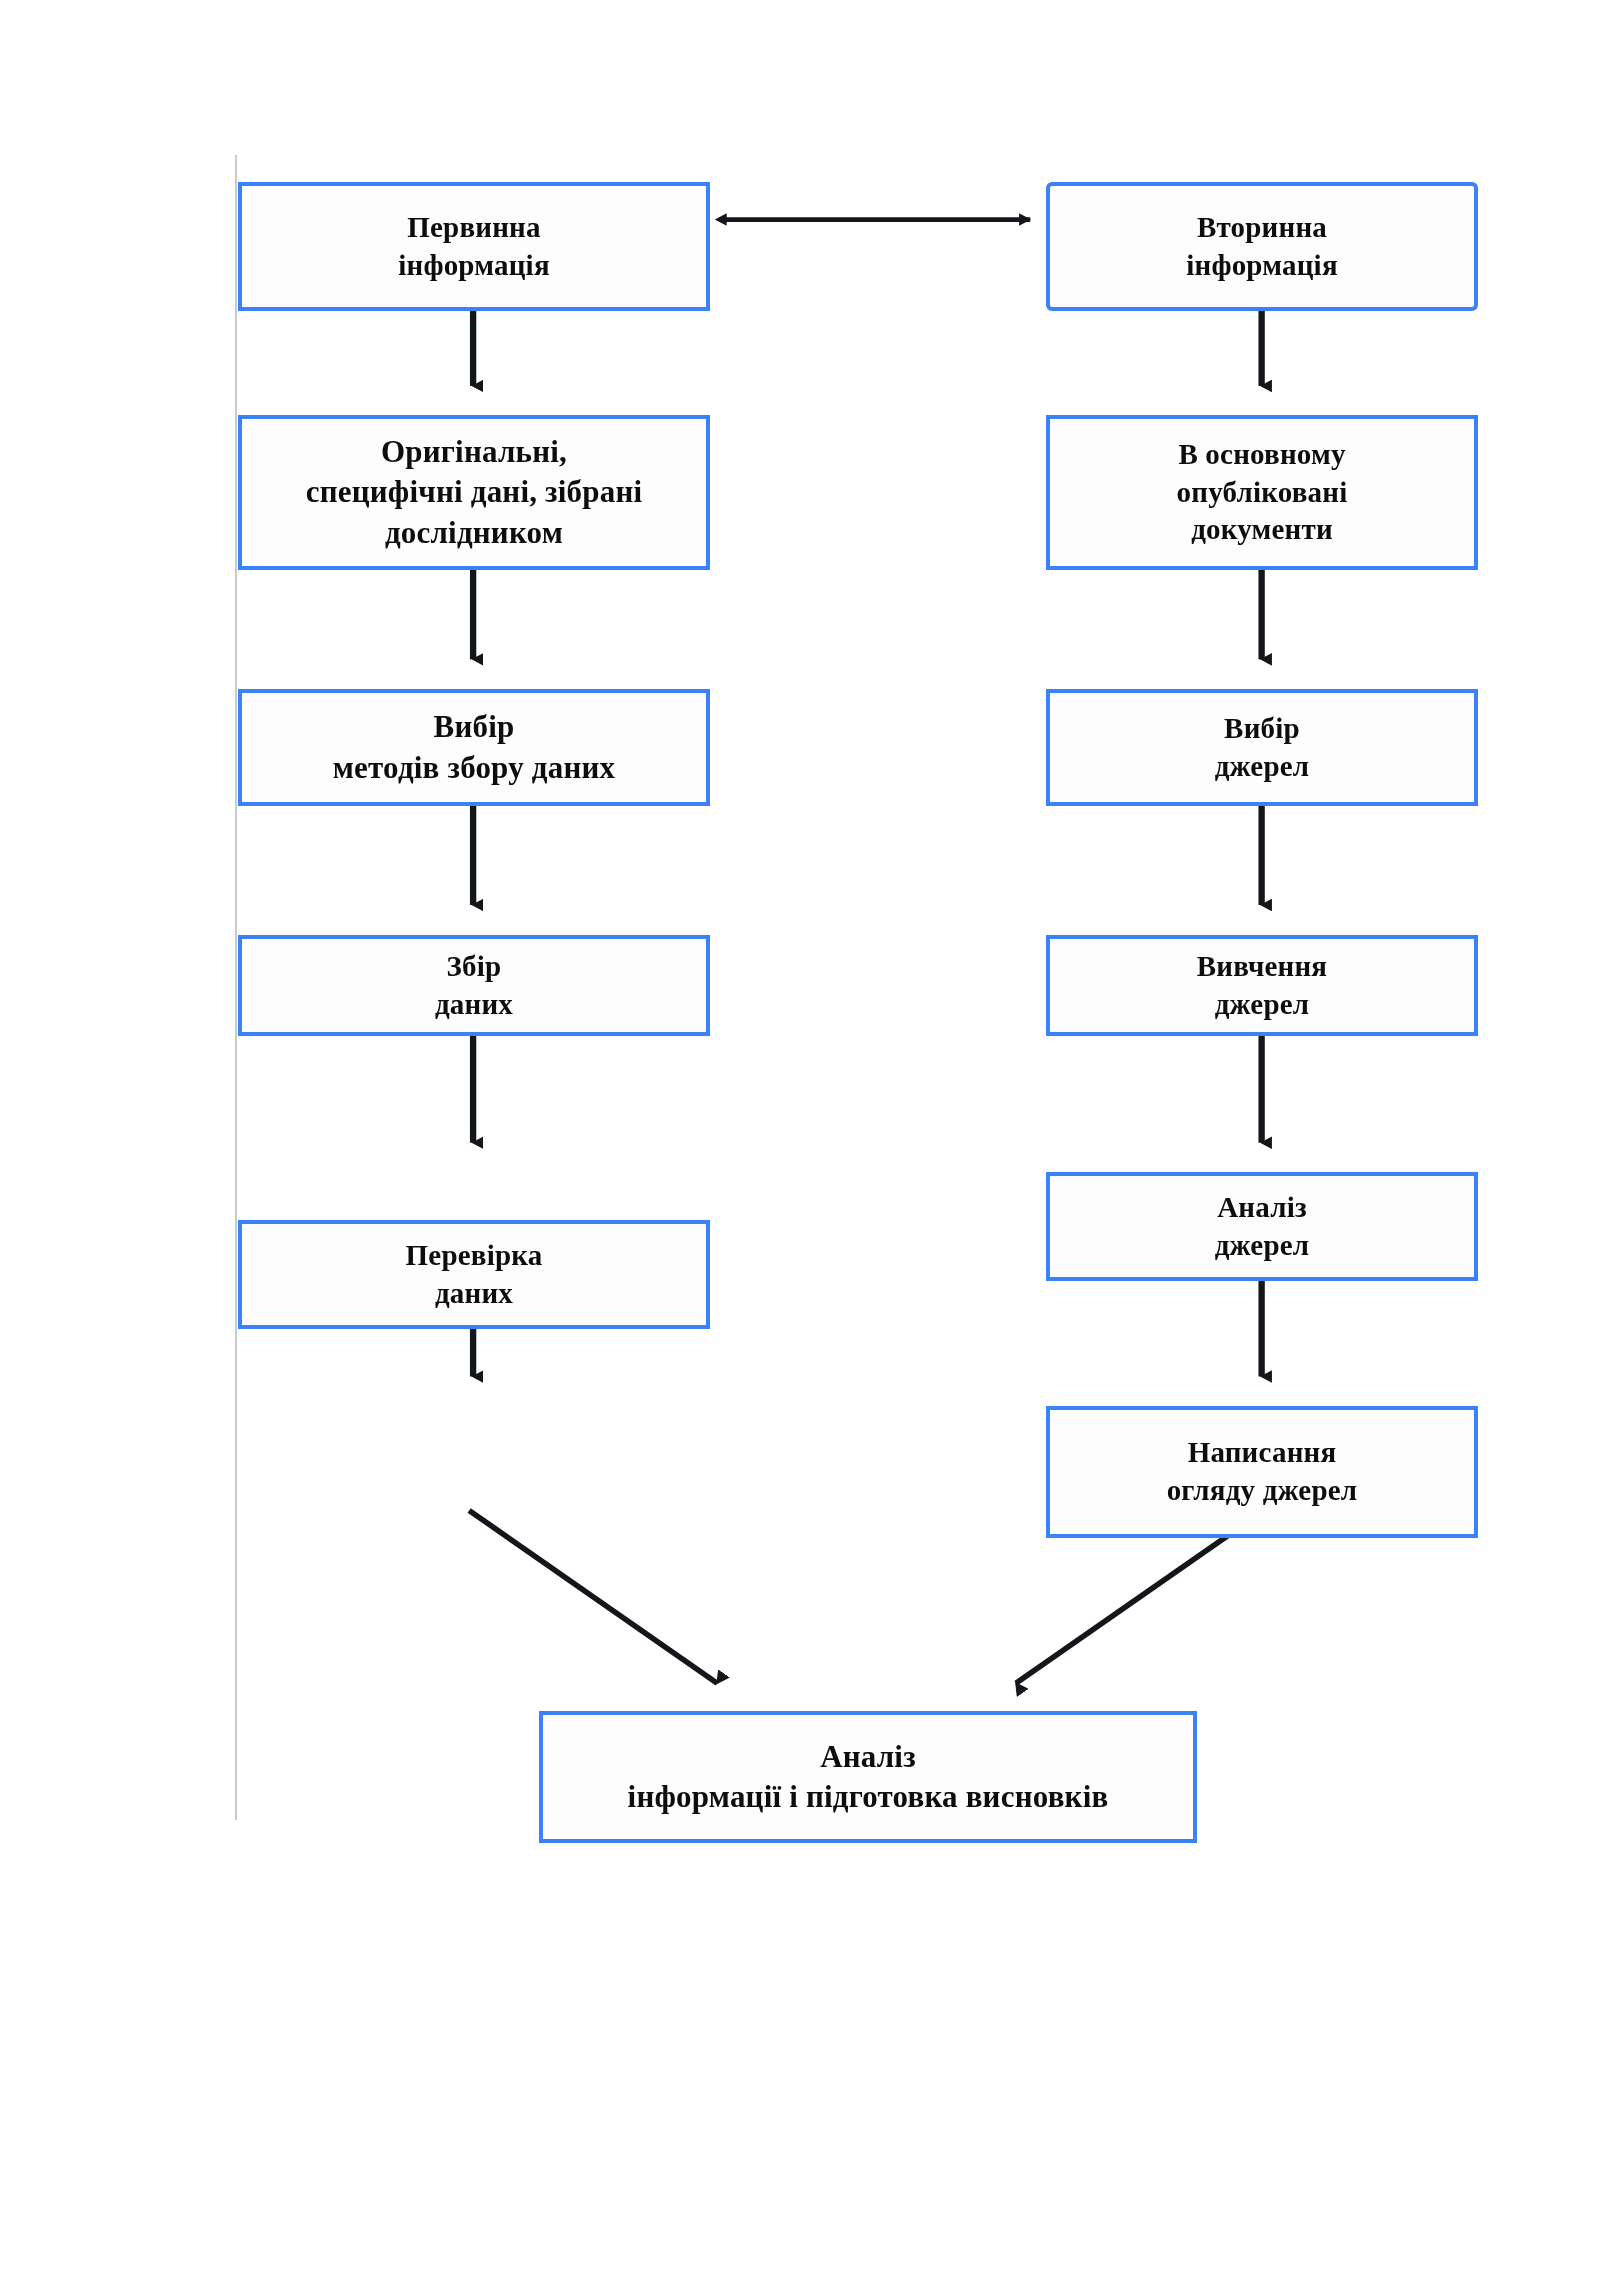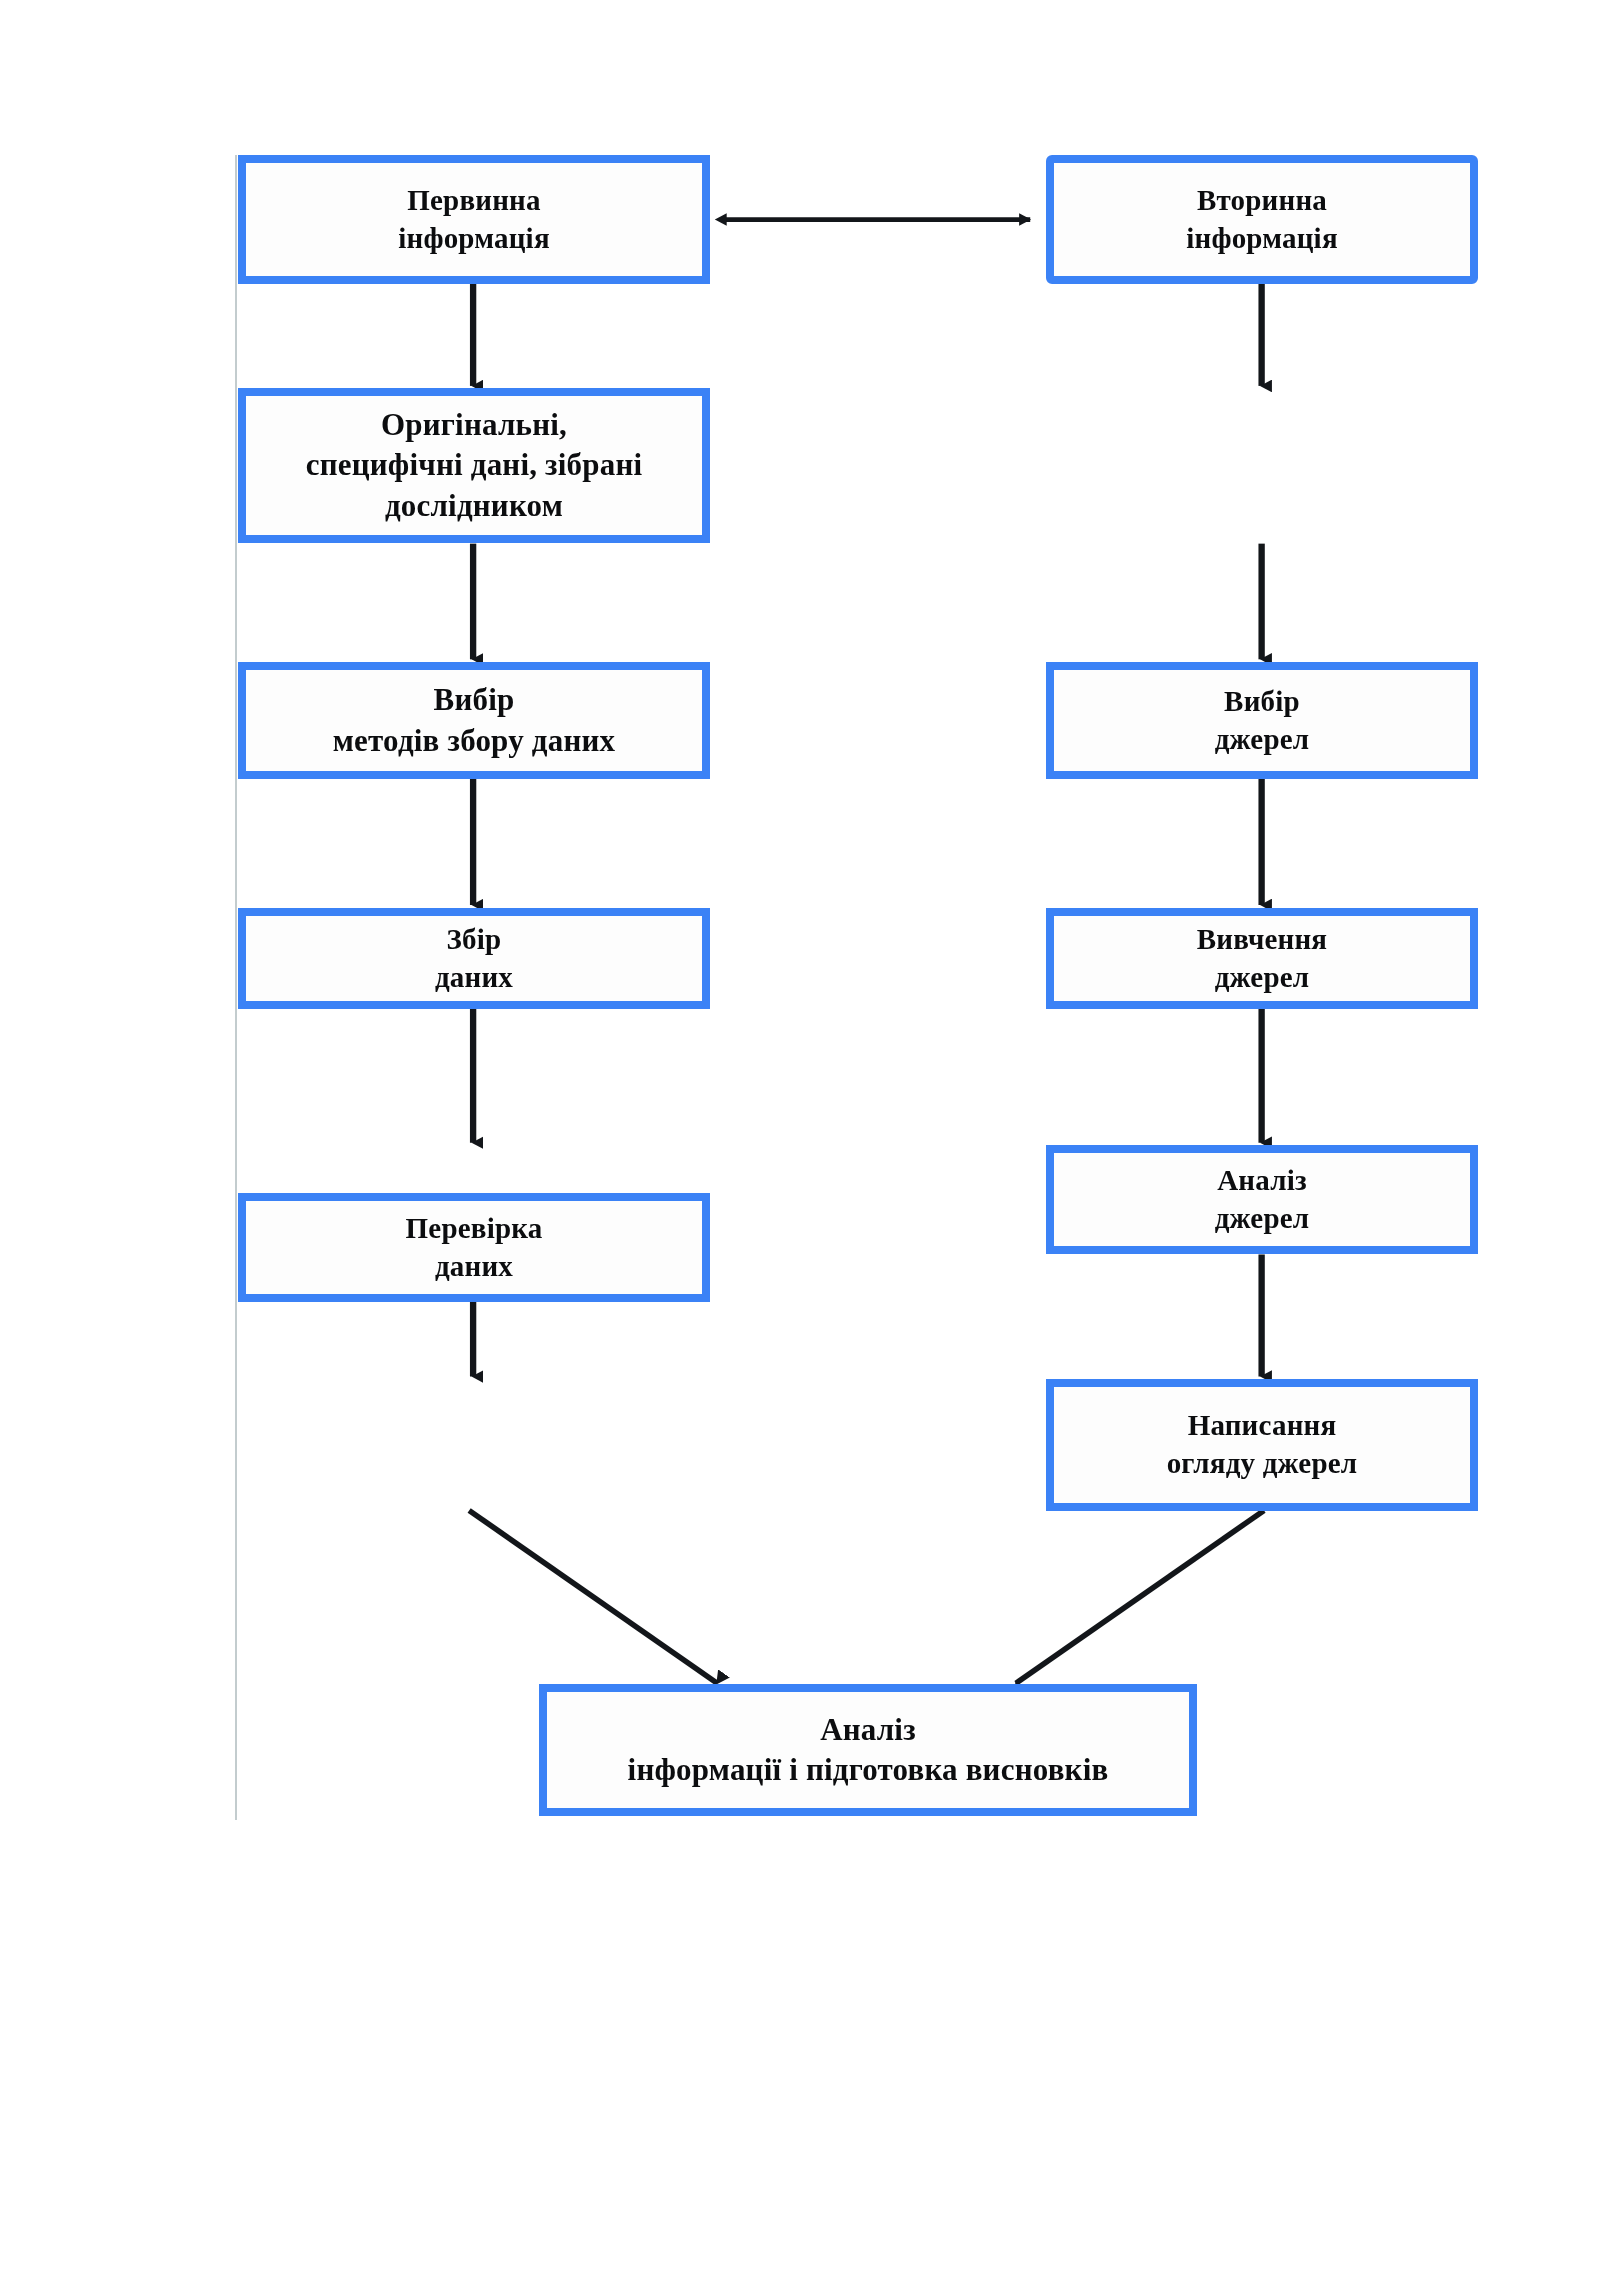--- a/index.html
+++ b/index.html
@@ -37,33 +37,34 @@
 
   #diagram {
     position: absolute;
     left: 0; top: 0;
     width: 1623px; height: 2295px;
   }
 
   .node {
     position: absolute;
     box-sizing: border-box;
-    border: 8px solid #3b82f6;
+    border: 4px solid #3b82f6;
     background: #fdfdfd;
     display: flex;
     align-items: center;
     justify-content: center;
     text-align: center;
     color: #0c0d0f;
     font-weight: bold;
     font-size: 29px;
     line-height: 1.30;
     letter-spacing: 0.2px;
     padding: 0 11px;
     filter: blur(0.3px);
+    margin-top: 27px;
   }
   .node .label {
     display: block;
     white-space: pre-line;
   }
 
   .node.wide-text { font-size: 31px; }
 
   
   #arrow-layer {
@@ -152,20 +153,25 @@
     <span class="label">Перевірка
 даних</span>
   </div>
 
 
   <div class="node" style="left:1046px; top:155px; width:432px; height:129px;border-radius:6px;">
     <span class="label">Вторинна
 інформація</span>
   </div>
 
+  <div class="node" style="left:1046px; top:388px; width:432px; height:155px;">
+    <span class="label">В основному
+опубліковані
+документи</span>
+  </div>
 
   <div class="node" style="left:1046px; top:662px; width:432px; height:117px;">
     <span class="label">Вибір
 джерел</span>
   </div>
 
   <div class="node" style="left:1046px; top:908px; width:432px; height:101px;">
     <span class="label">Вивчення
 джерел</span>
   </div>

